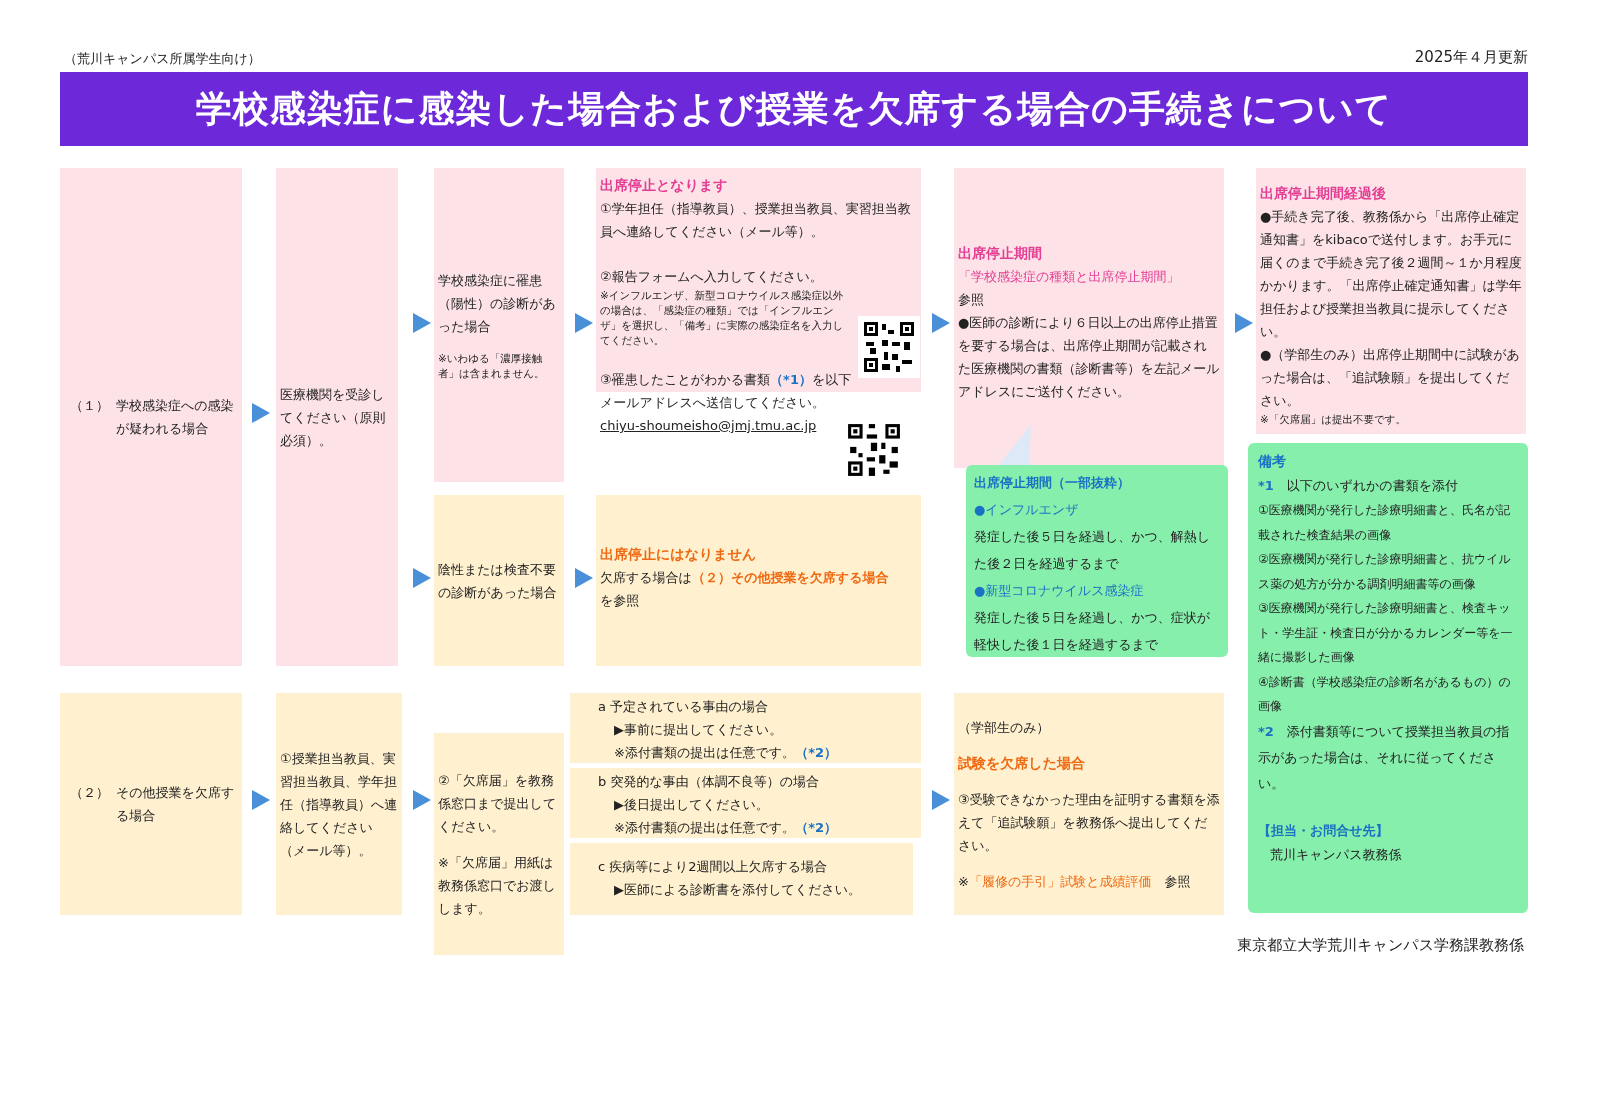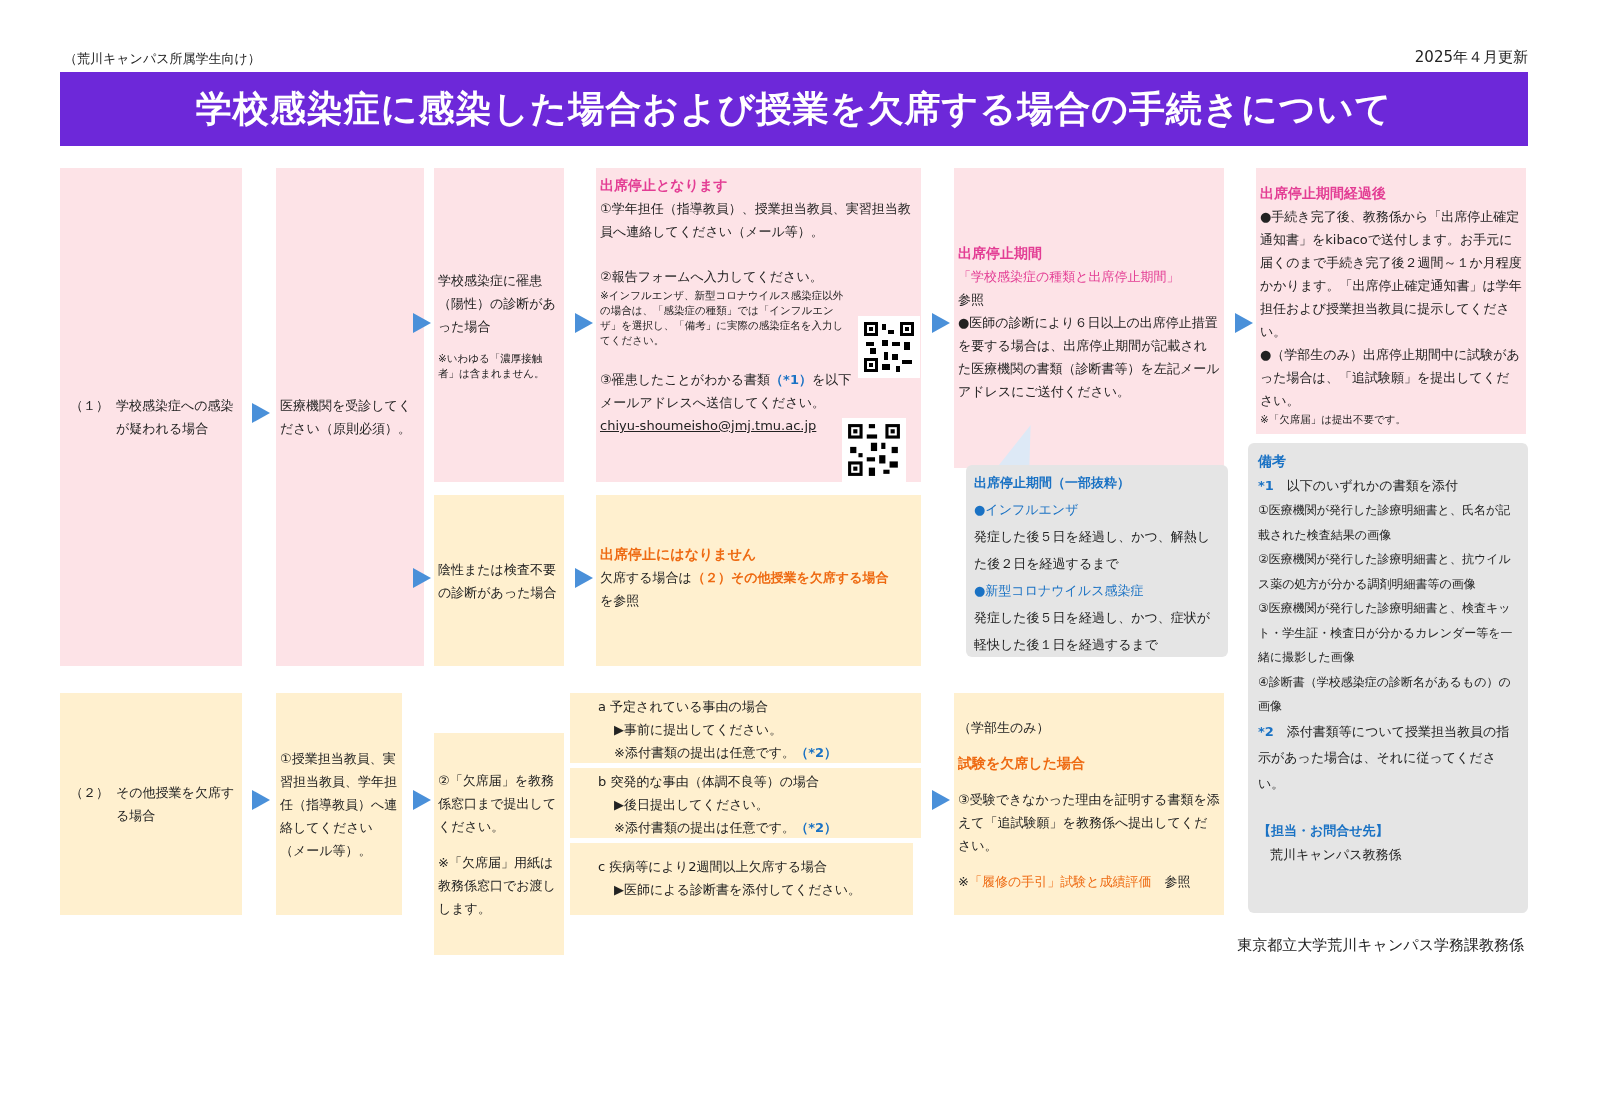--- a/index.html
+++ b/index.html
@@ -1,20 +1,20 @@
 <!DOCTYPE html>
 <html><head>
 <meta charset="utf-8">
 <style>
   html, body { margin:0; padding:0; background:#ffffff; }
   body { width:1600px; height:1094px; position:relative; font-family:"DejaVu Sans", "Liberation Sans", sans-serif; color:#222; overflow:hidden; }
   .abs { position:absolute; box-sizing:border-box; }
   .pink { background:#fde3e7; }
   .yellow { background:#fff0cf; }
-  .blue { background:#e5e5e5; border-radius:6px; }
+  .blue { background:#86efac; border-radius:6px; }
   .cell { font-size:13px; line-height:23px; padding:6px 4px; }
   .small { font-size:10.5px; line-height:15px; }
   .mag { color:#e33d94; font-weight:bold; font-size:14px; }
   .magn { color:#e33d94; }
   .org { color:#ee6a12; font-weight:bold; font-size:14px; }
   .orgn { color:#ee6a12; }
   .bluetxt { color:#1a72c4; font-weight:bold; }
   .bluen { color:#1a72c4; }
   .arrow { position:absolute; width:0; height:0; border-top:10px solid transparent; border-bottom:10px solid transparent; border-left:18px solid #4a90d9; }
   .vcenter { display:flex; flex-direction:column; justify-content:center;gap:13px; }
@@ -32,37 +32,37 @@
 </div>
 
 <div class="abs pink cell vcenter" style="left:60px;top:168px;width:182px;height:498px;padding-left:10px;">
   <div style="display:flex;">
     <span style="width:46px;flex:none;">（１）</span>
     <span>学校感染症への感染が疑われる場合</span>
   </div>
 </div>
 <div class="arrow" style="left:252px;top:403px;"></div>
 
-<div class="abs pink cell vcenter" style="left:276px;top:168px;width:148px;height:498px;">
+<div class="abs pink cell vcenter" style="left:276px;top:168px;width:122px;height:498px;">
   <span>医療機関を受診してください（原則必須）。</span>
 </div>
 
 <div class="arrow" style="left:413px;top:313px;"></div>
 <div class="abs pink cell vcenter" style="left:434px;top:168px;width:130px;height:314px;">
   <span>学校感染症に罹患（陽性）の診断があった場合</span>
   <span class="small">※いわゆる「濃厚接触者」は含まれません。</span>
 </div>
 
 <div class="arrow" style="left:413px;top:568px;"></div>
 <div class="abs yellow cell vcenter" style="left:434px;top:495px;width:130px;height:171px;">
   <span>陰性または検査不要の診断があった場合</span>
 </div>
 
 <div class="arrow" style="left:575px;top:313px;"></div>
-<div class="abs pink cell" style="left:596px;top:168px;width:325px;height:314px;">
+<div class="abs pink cell" style="left:596px;top:168px;width:325px;height:224px;">
   <div class="mag">出席停止となります</div>
   <div style="margin-bottom:22px;">①学年担任（指導教員）、授業担当教員、実習担当教員へ連絡してください（メール等）。</div>
   <div>②報告フォームへ入力してください。</div>
   <div class="small" style="width:245px;margin-bottom:20px;">※インフルエンザ、新型コロナウイルス感染症以外の場合は、「感染症の種類」では「インフルエンザ」を選択し、「備考」に実際の感染症名を入力してください。</div>
   <div style="width:255px;">
     <span>③罹患したことがわかる書類</span><span class="bluetxt">（*1）</span><span>を以下メールアドレスへ送信してください。</span>
   </div>
   <a style="color:#222;text-decoration:underline;">chiyu-shoumeisho@jmj.tmu.ac.jp</a>
   <div class="qr" style="left:262px;top:148px;">
     <svg width="54" height="54" viewBox="0 0 54 54">

